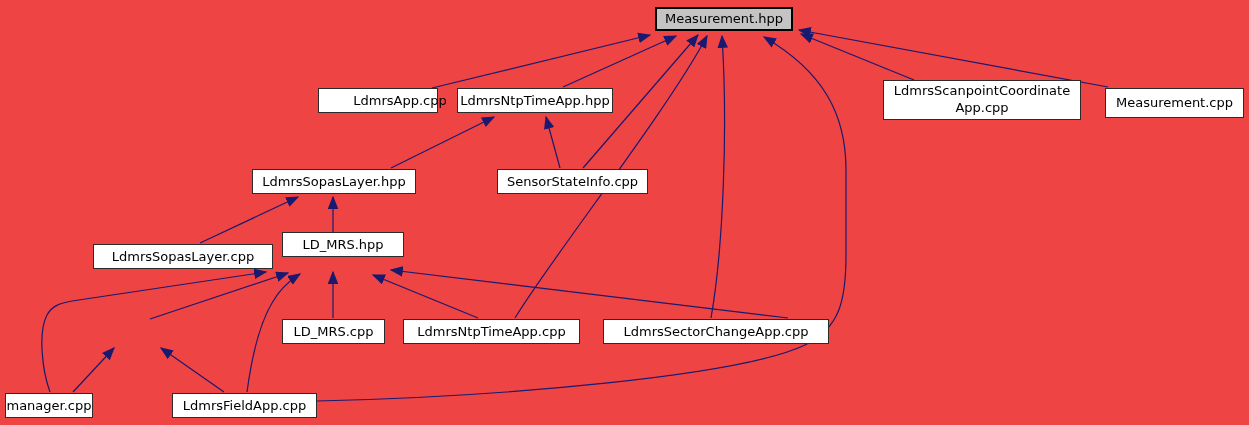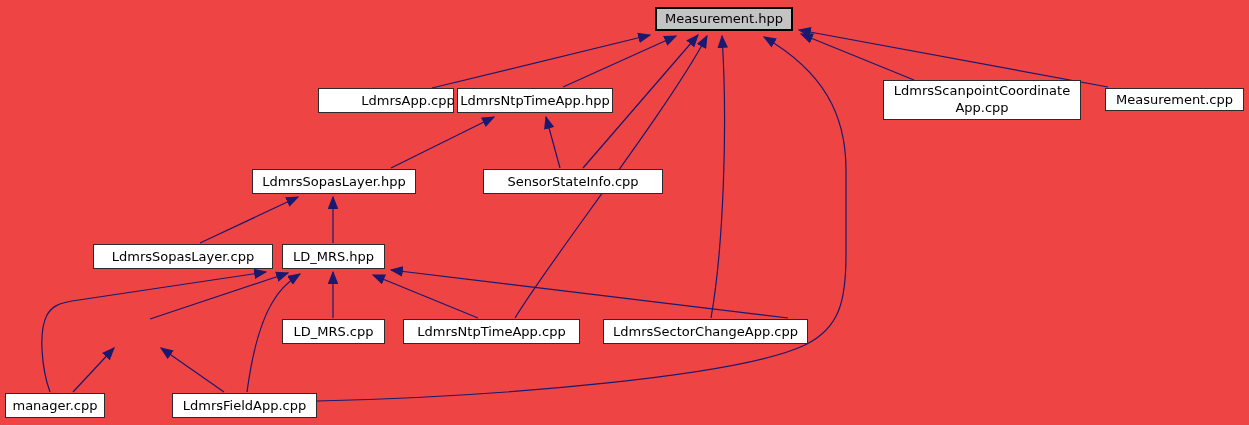--- a/index.html
+++ b/index.html
@@ -66,40 +66,40 @@
     <path class="edge" marker-end="url(#arrow)" d="M333,318 L333,272"></path>
     <path class="edge" marker-end="url(#arrow)" d="M478,318 L373,275"></path>
     <path class="edge" marker-end="url(#arrow)" d="M788,318 L391,270"></path>
 
     <path class="edge" marker-end="url(#arrow)" d="M73,392 L114,348"></path>
     <path class="edge" marker-end="url(#arrow)" d="M224,392 L161,348"></path>
   </svg>
 
   <div class="node highlight" style="left:655px;top:7px;width:138px;height:24px;">Measurement.hpp</div>
 
-  <div class="node" style="left:318px;top:88px;width:136px;height:25px;padding-left:44px;">LdmrsApp.cpp</div>
+  <div class="node" style="left:318px;top:88px;width:120px;height:25px;padding-left:44px;">LdmrsApp.cpp</div>
 
   <div class="node" style="left:457px;top:88px;width:156px;height:25px;">LdmrsNtpTimeApp.hpp</div>
 
   <div class="node multiline" style="left:883px;top:80px;width:198px;height:40px;">LdmrsScanpointCoordinate App.cpp</div>
 
-  <div class="node" style="left:1105px;top:88px;width:139px;height:23px;">Measurement.cpp</div>
+  <div class="node" style="left:1105px;top:88px;width:139px;height:30px;">Measurement.cpp</div>
 
-  <div class="node" style="left:483px;top:169px;width:180px;height:25px;">SensorStateInfo.cpp</div>
+  <div class="node" style="left:497px;top:169px;width:151px;height:25px;">SensorStateInfo.cpp</div>
 
   <div class="node" style="left:252px;top:169px;width:164px;height:25px;">LdmrsSopasLayer.hpp</div>
 
   <div class="node" style="left:93px;top:244px;width:180px;height:25px;">LdmrsSopasLayer.cpp</div>
 
-  <div class="node" style="left:282px;top:244px;width:103px;height:25px;">LD_MRS.hpp</div>
+  <div class="node" style="left:282px;top:232px;width:122px;height:25px;">LD_MRS.hpp</div>
 
 
   <div class="node" style="left:282px;top:319px;width:103px;height:25px;">LD_MRS.cpp</div>
 
   <div class="node" style="left:403px;top:319px;width:177px;height:25px;">LdmrsNtpTimeApp.cpp</div>
 
-  <div class="node" style="left:603px;top:319px;width:205px;height:25px;">LdmrsSectorChangeApp.cpp</div>
+  <div class="node" style="left:603px;top:319px;width:226px;height:25px;">LdmrsSectorChangeApp.cpp</div>
 
-  <div class="node" style="left:5px;top:393px;width:100px;height:25px;">manager.cpp</div>
+  <div class="node" style="left:5px;top:393px;width:88px;height:25px;">manager.cpp</div>
 
   <div class="node" style="left:172px;top:393px;width:145px;height:25px;">LdmrsFieldApp.cpp</div>
 
 </div>
 
 </body></html>

